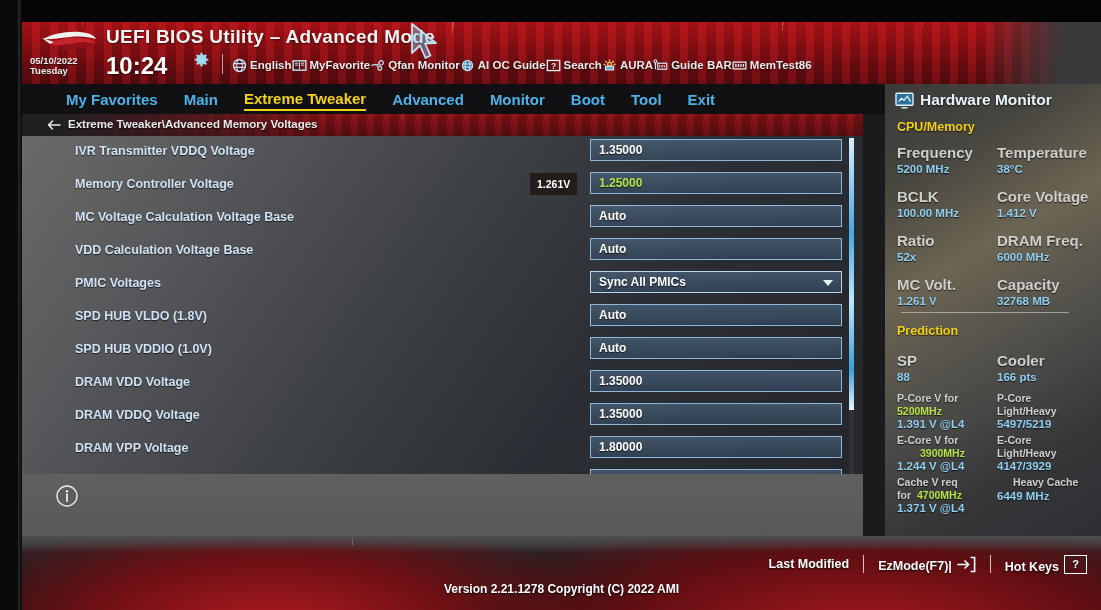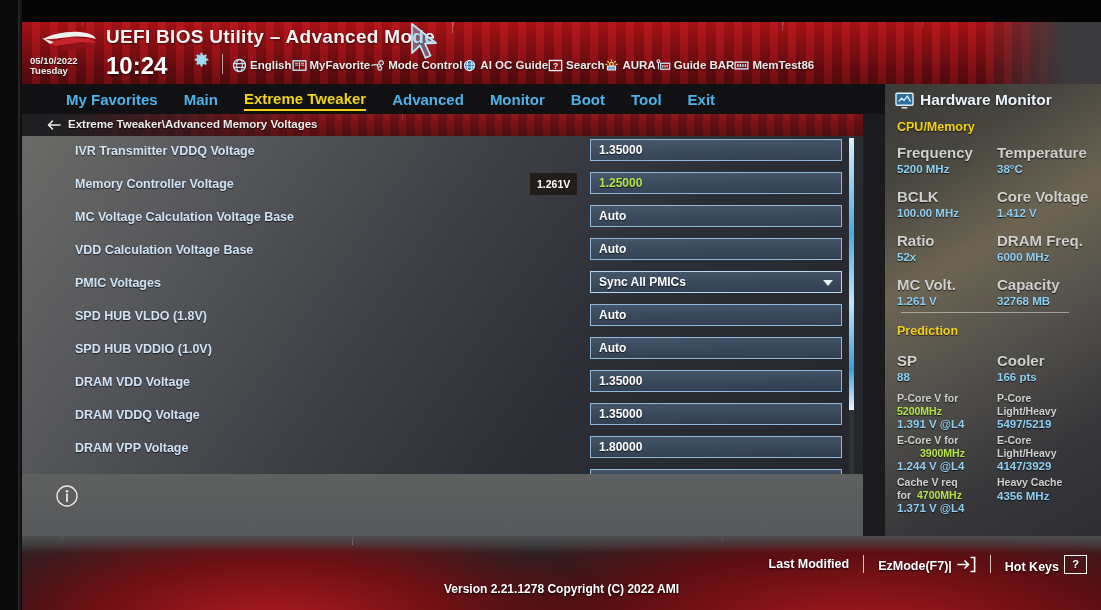--- a/index.html
+++ b/index.html
@@ -185,21 +185,21 @@
         <span class="lbl">MyFavorite</span>
       </div>
 
       <div class="tool">
         <svg class="ic" viewBox="0 0 16 16">
           <circle cx="9.5" cy="8" r="1.6" fill="none" stroke="#bfe8f7" stroke-width="1.3"></circle>
           <path d="M9.5 6.4C9 3.6 11.6 2 13.4 3.4c1.6 1.2 1.1 3.6-1.3 3.9" fill="none" stroke="#bfe8f7" stroke-width="1.3"></path>
           <path d="M10.9 8.8c2.4 1 2 3.6.1 4.1-1.8.5-3.2-1.3-2.2-3.4" fill="none" stroke="#bfe8f7" stroke-width="1.3"></path>
           <path d="M8 7.6C5 6.4 1.6 8 1.4 8" fill="none" stroke="#bfe8f7" stroke-width="1.3"></path>
         </svg>
-        <span class="lbl">Mode Control</span>
+        <span class="lbl">Qfan Monitor</span>
       </div>
 
       <div class="tool">
         <svg class="ic" viewBox="0 0 16 16">
           <circle cx="8" cy="8" r="5.4" fill="#2f6fa8" stroke="#bfe8f7" stroke-width="1.2"></circle>
           <path d="M2.8 6.4h10.4M2.8 9.6h10.4" stroke="#d9f2fb" stroke-width="1.1"></path>
           <ellipse cx="8" cy="8" rx="2.5" ry="5.4" fill="none" stroke="#d9f2fb" stroke-width="1"></ellipse>
         </svg>
         <span class="lbl">AI OC Guide</span>
       </div>
@@ -436,22 +436,22 @@
 
     <div class="pline" style="left:112px;top:350px;">E-Core</div>
     <div class="pline" style="left:112px;top:363px;">Light/Heavy</div>
     <div class="pline b" style="left:112px;top:376px;color:#8fd0f2;font-size:11.5px;">4147/3929</div>
 
     <div class="pline" style="left:12px;top:392px;">Cache V req</div>
     <div class="pline" style="left:12px;top:405px;">for</div>
     <div class="pline hz" style="left:32px;top:405px;color:#b6e34a;">4700MHz</div>
     <div class="pline b" style="left:12px;top:418px;color:#8fd0f2;font-size:11.5px;">1.371 V @L4</div>
 
-    <div class="pline" style="left:112px;top:392px;">Heavy Cache</div>
-    <div class="pline b" style="left:112px;top:406px;color:#8fd0f2;font-size:11.5px;">4356 MHz</div>
+    <div class="pline" style="left:128px;top:392px;">Heavy Cache</div>
+    <div class="pline b" style="left:112px;top:406px;color:#8fd0f2;font-size:11.5px;">6449 MHz</div>
 
   </div>
 
   <div class="footer">
     <div class="foot-dark"></div>
 
     <div class="foot-right">
       <div class="fitem">
         <span>Last Modified</span>
       </div>

